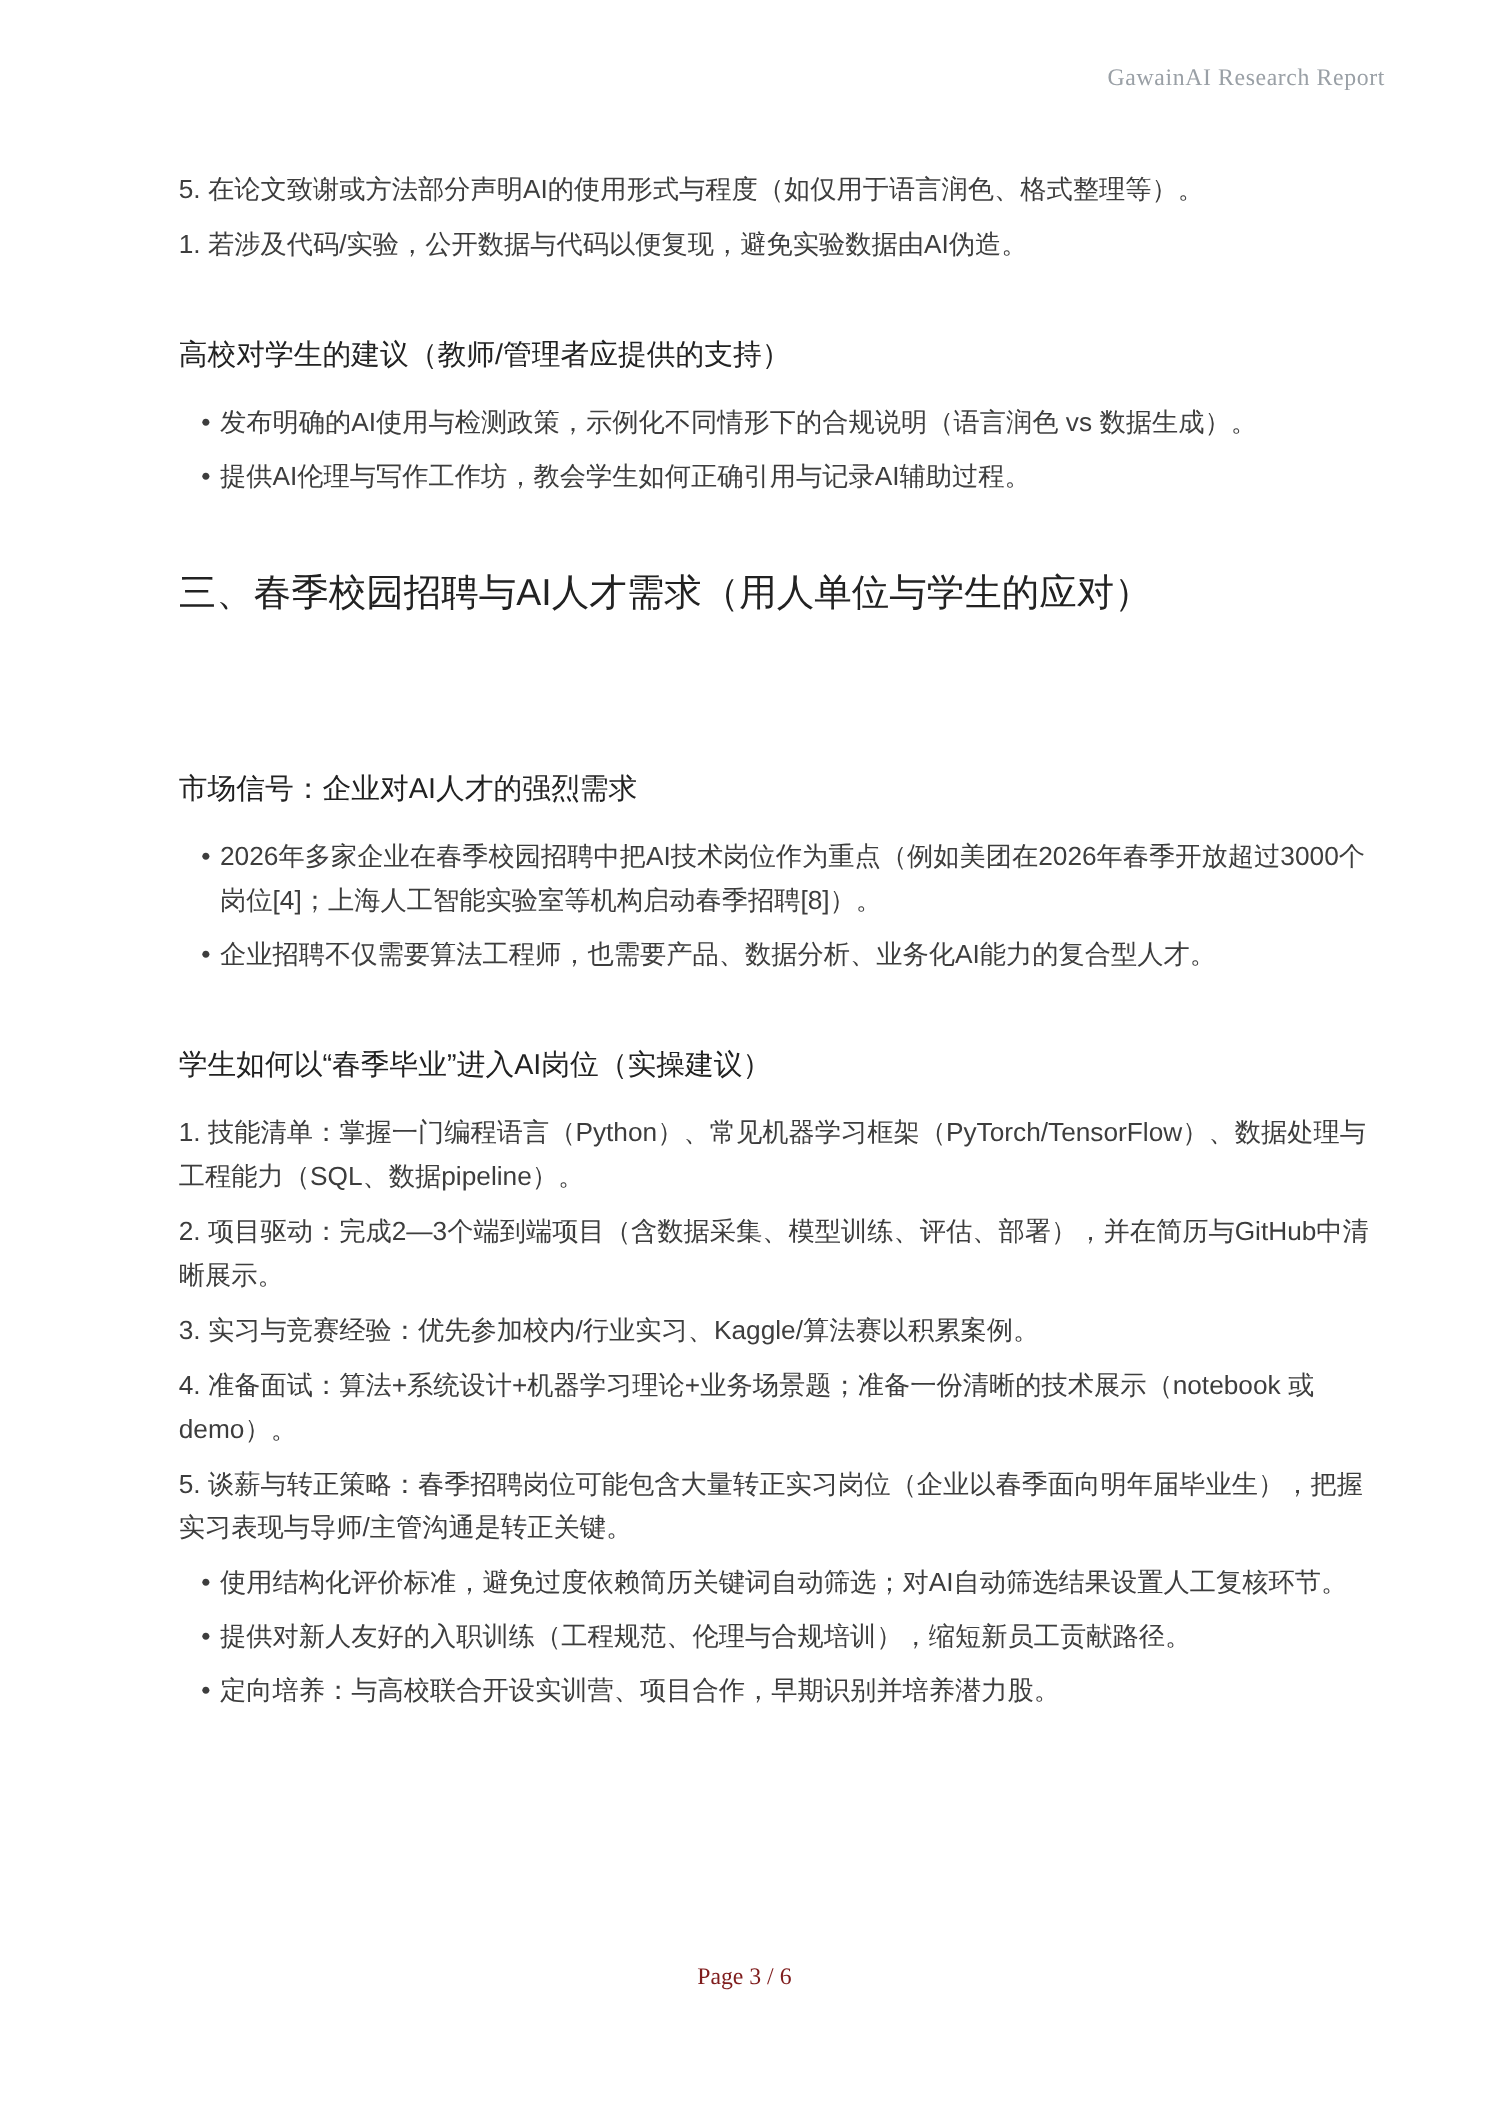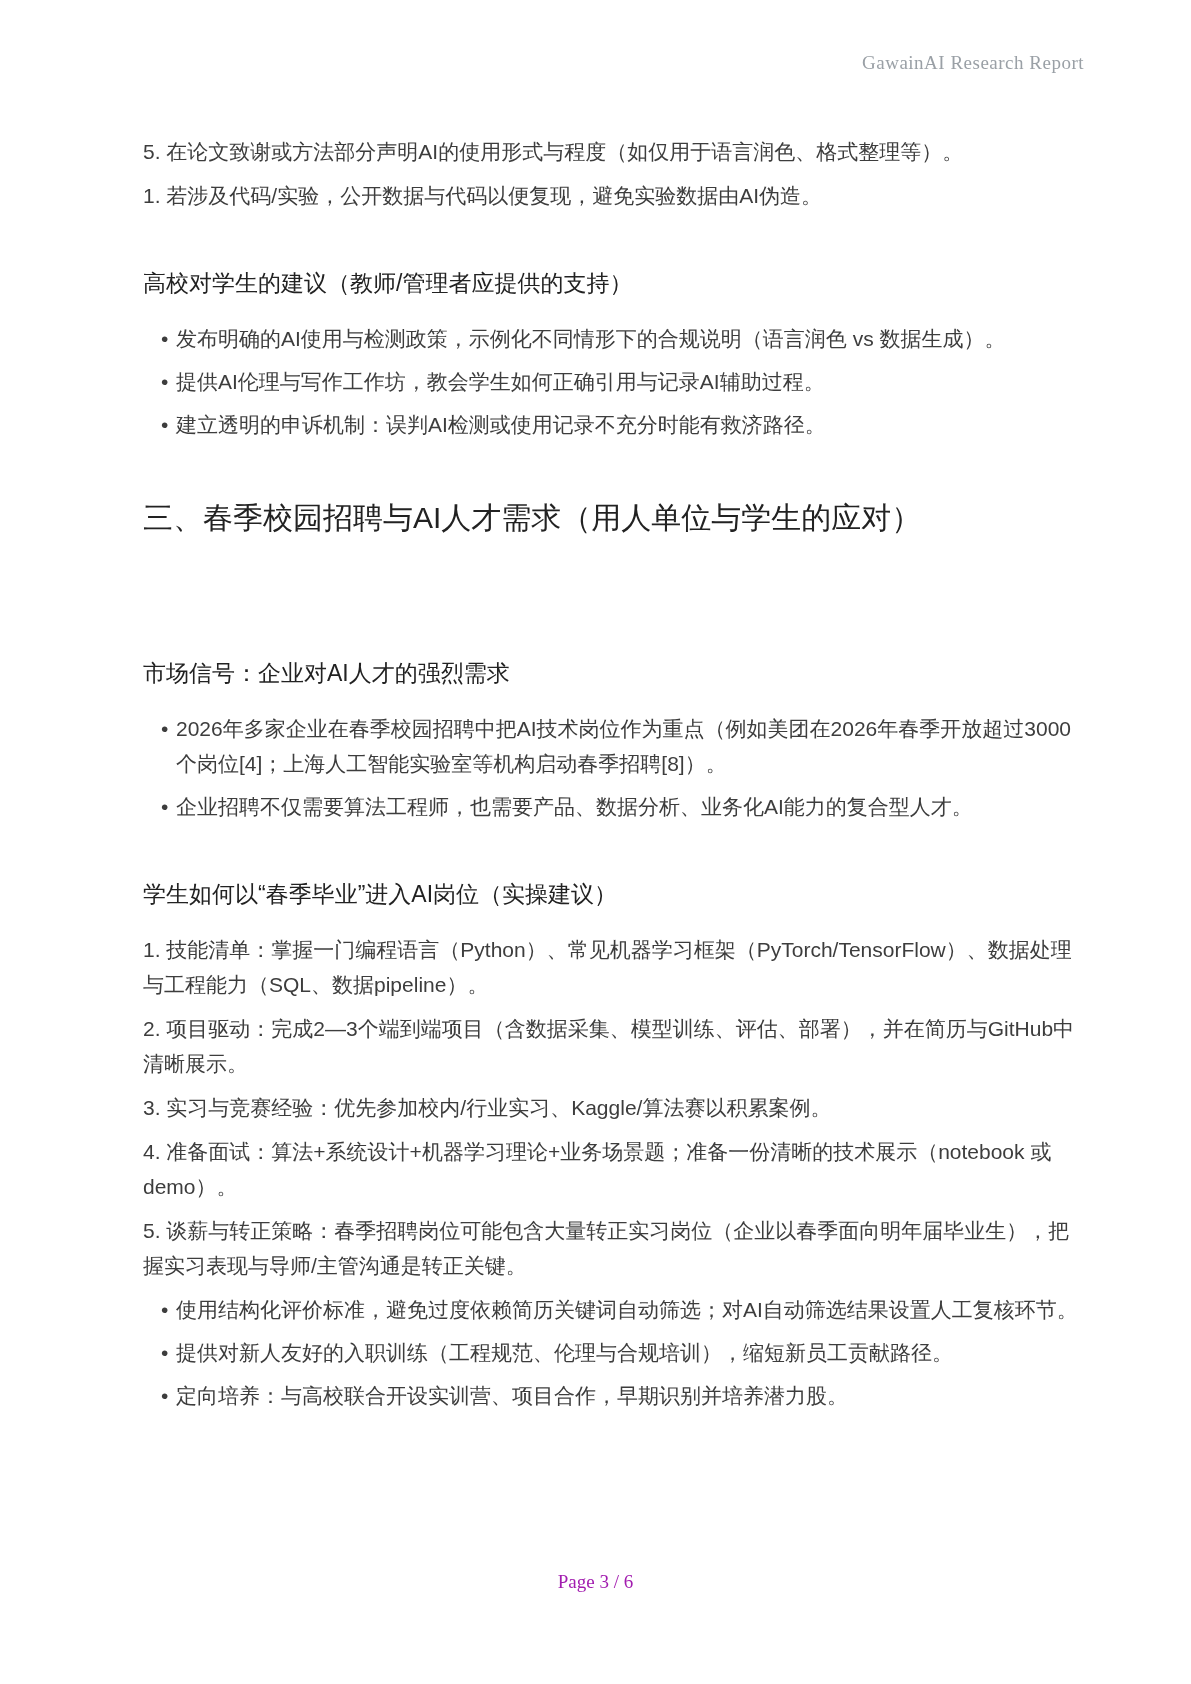--- a/index.html
+++ b/index.html
@@ -3,21 +3,21 @@
 <meta charset="utf-8">
 <style>
   * { box-sizing: border-box; }
   html, body { margin: 0; padding: 0; background: #ffffff; }
   .page {
     position: relative;
     width: 1191px;
     height: 1648px;
     margin: 0 auto;
     background: #ffffff;
-    padding: 52px 107px 0 143px;
+    padding: 52px 83px 0 143px;
     font-family: "Liberation Sans", "DejaVu Sans", sans-serif;
     color: #3d3d3d;
     overflow: hidden;
   }
   .page-header {
     text-align: right;
     font-family: "Liberation Serif", "DejaVu Serif", serif;
     font-size: 19px;
     color: #9aa0a6;
     letter-spacing: 0.5px;
@@ -63,42 +63,41 @@
     color: #3d3d3d;
   }
   .page-footer {
     position: absolute;
     left: 0;
     right: 0;
     bottom: 55px;
     text-align: center;
     font-family: "Liberation Serif", "DejaVu Serif", serif;
     font-size: 19px;
-    color: #a21caf;
+    color: #7f1d1d;
   }
 </style>
 </head>
 <body>
 
 <div class="page">
 
   <div class="page-header">
     <span>GawainAI Research Report</span>
   </div>
 
   <div class="content">
 
     <p class="body-para">5. 在论文致谢或方法部分声明AI的使用形式与程度（如仅用于语言润色、格式整理等）。</p>
     <p class="body-para">1. 若涉及代码/实验，公开数据与代码以便复现，避免实验数据由AI伪造。</p>
 
     <h3 class="section-heading">高校对学生的建议（教师/管理者应提供的支持）</h3>
     <ul class="bullet-list">
       <li>发布明确的AI使用与检测政策，示例化不同情形下的合规说明（语言润色 vs 数据生成）。</li>
       <li>提供AI伦理与写作工作坊，教会学生如何正确引用与记录AI辅助过程。</li>
-      <li>建立透明的申诉机制：误判AI检测或使用记录不充分时能有救济路径。</li>
     </ul>
 
     <h2 class="chapter-heading">三、春季校园招聘与AI人才需求（用人单位与学生的应对）</h2>
 
     <h3 class="section-heading">市场信号：企业对AI人才的强烈需求</h3>
     <ul class="bullet-list">
       <li>2026年多家企业在春季校园招聘中把AI技术岗位作为重点（例如美团在2026年春季开放超过3000个岗位[4]；上海人工智能实验室等机构启动春季招聘[8]）。</li>
       <li>企业招聘不仅需要算法工程师，也需要产品、数据分析、业务化AI能力的复合型人才。</li>
     </ul>
 

